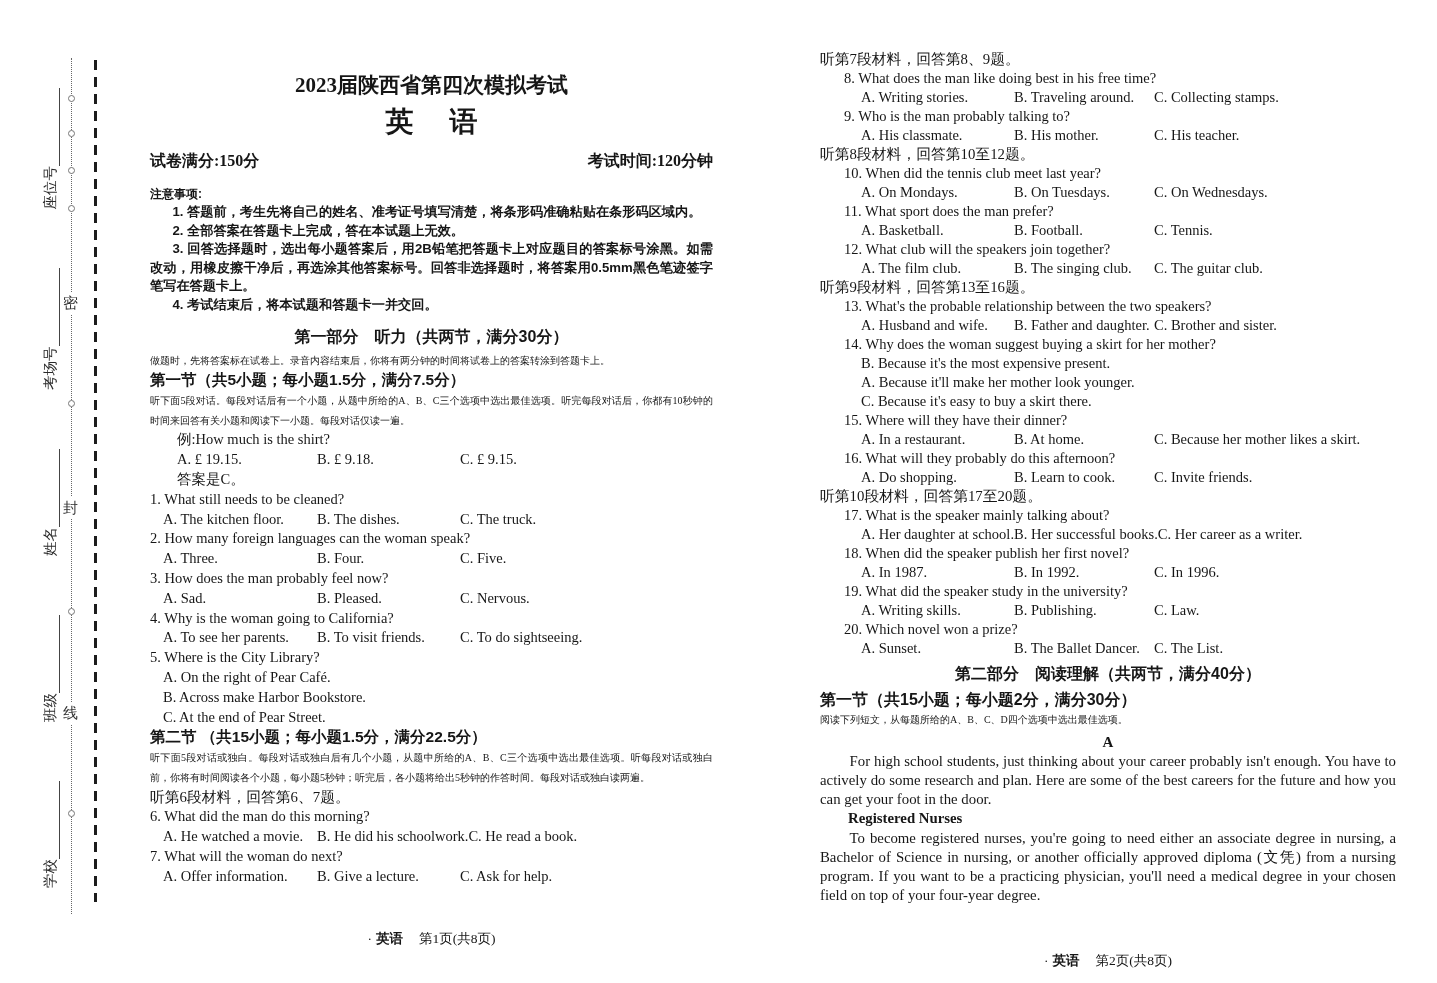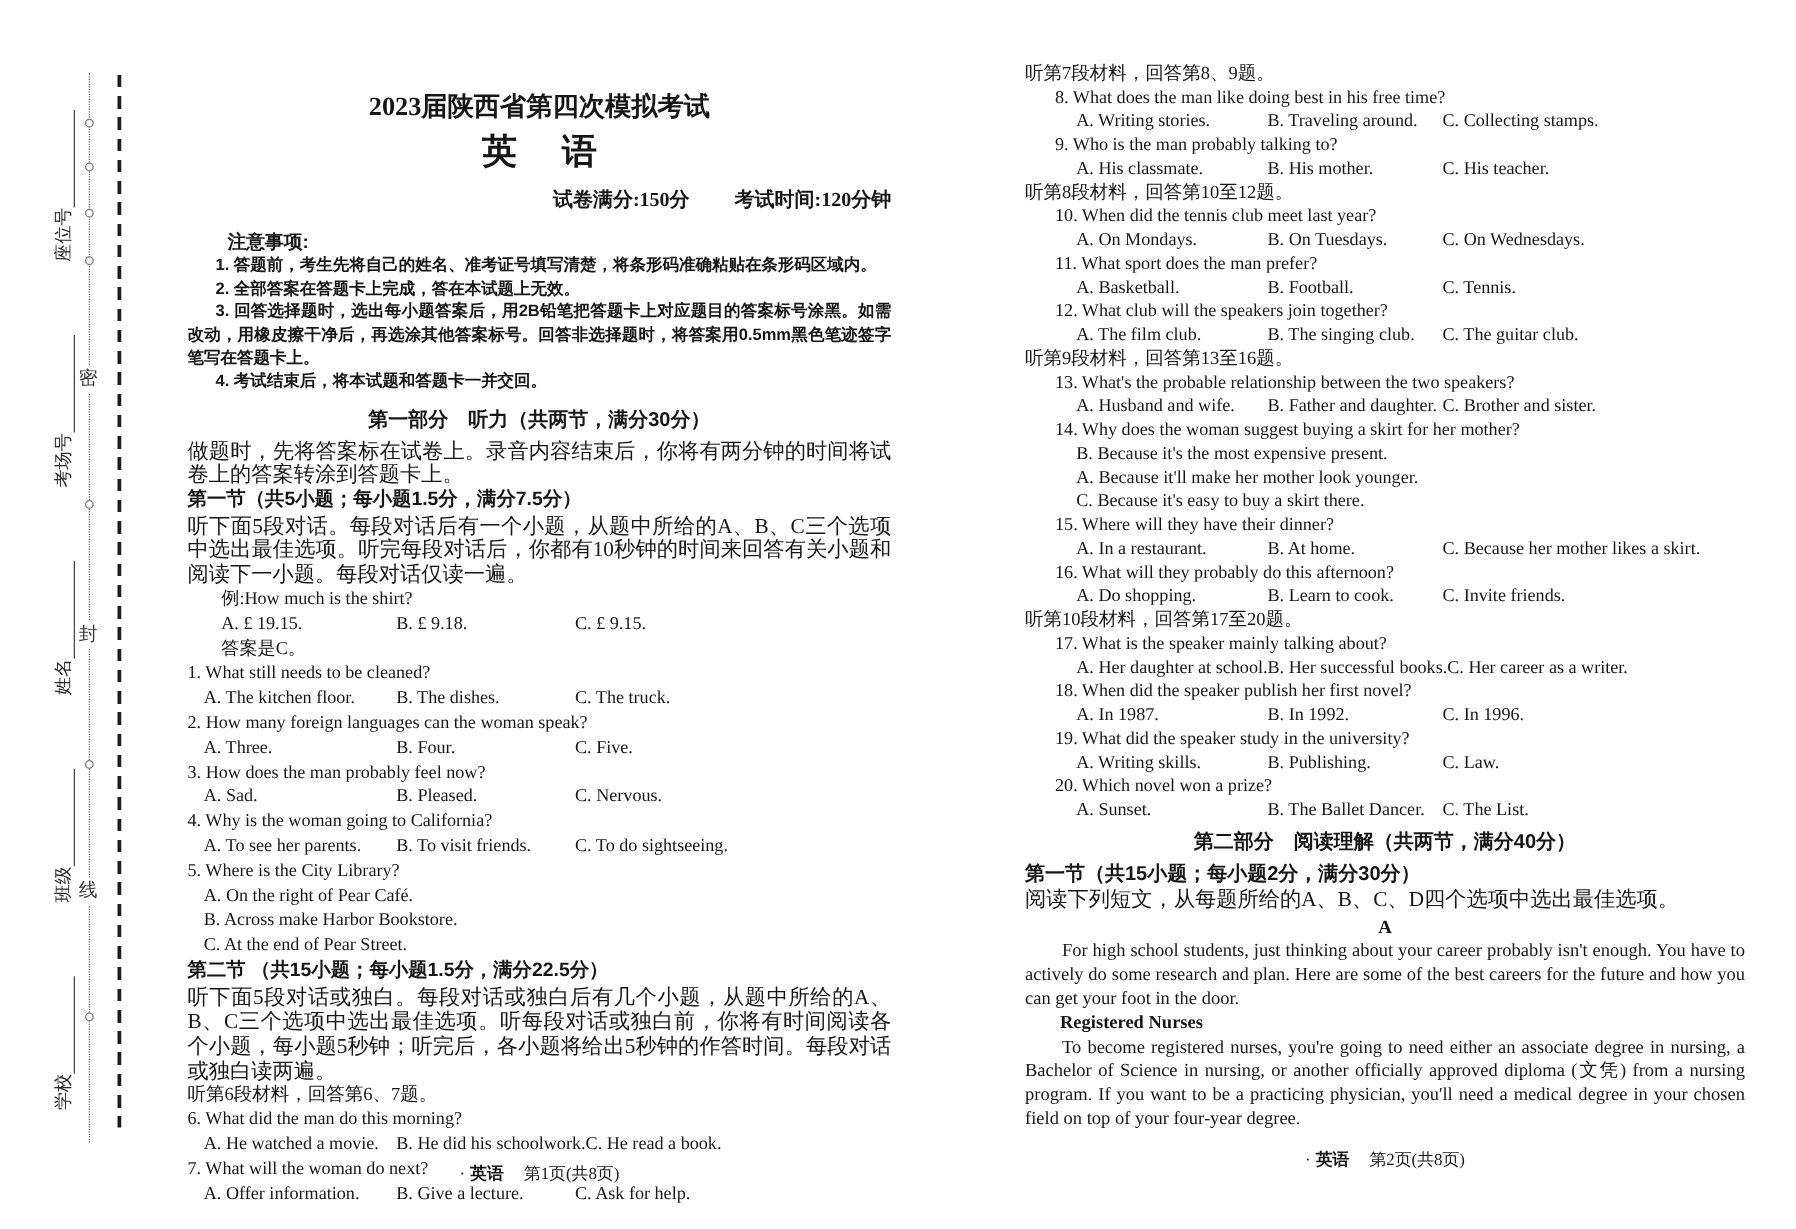--- a/index.html
+++ b/index.html
@@ -41,29 +41,29 @@
   .page{ position:absolute; }
   .p1{ left:150px; top:58px; width:563px; }
   .p2{ left:820px; top:34px; width:576px; }
 
   .hsans{ font-family:"Liberation Sans","DejaVu Sans",sans-serif; font-weight:700; }
 
   
   .title{ margin-top:14px; text-align:center; font-size:21px; line-height:26px; font-weight:700; }
   .subject{ margin-top:6px; text-align:center; font-size:28px; line-height:36px; font-weight:700; }
   .subject .gap{ display:inline-block; width:36px; }
-  .meta{ margin-top:10px; display:flex; justify-content:flex-end; gap:36px;
+  .meta{ margin-top:10px; display:flex; justify-content:space-between; gap:36px;
          font-size:16px; line-height:21px; font-weight:700; }
 
-  .notice-h{ margin-top:14px; font-size:15px; line-height:18px;margin-left:32px; }
+  .notice-h{ margin-top:14px; font-size:12px; line-height:18px; }
   .notice{ font-size:13.2px; line-height:18.6px; text-align:justify; text-indent:1.7em;
            font-family:"Liberation Sans","DejaVu Sans",sans-serif; font-weight:600; }
 
   .h-center{ margin-top:11px; margin-bottom:3px; text-align:center; font-size:16px; line-height:22px; }
-  .para{ font-size:17px; line-height:19.8px; text-align:justify; }
+  .para{ font-size:10px; line-height:19.8px; text-align:justify; }
   .h-left{ font-size:15.5px; line-height:20.5px; }
 
   .exline{ font-size:14.5px; line-height:19.8px; padding-left:27px; }
   .exopts{ display:flex; font-size:14.5px; line-height:19.8px; padding-left:27px; }
   .exo1{ min-width:140px; white-space:nowrap; }
   .exo2{ min-width:143px; white-space:nowrap; }
 
   .qline{ font-size:14.5px; line-height:19.8px; }
   .qopts{ display:flex; font-size:14.5px; line-height:19.8px; padding-left:13px; }
   .qopts span{ white-space:nowrap; }
@@ -83,21 +83,21 @@
 
   .part2-h{ margin-top:5px; margin-bottom:4px; }
   .sec1r-h{ font-size:16px; line-height:21px; margin-top:3px; }
   .pass-label{ margin-top:2px; text-align:center; font-weight:700; font-size:15px; line-height:20px; }
   .pass{ font-size:14.8px; line-height:19.2px; text-align:justify; text-indent:2em; }
   .pass-sub{ font-size:14.8px; line-height:19.2px; font-weight:700; padding-left:28px; }
 
   
   .footer{ position:absolute; text-align:center; font-size:13.5px; line-height:18px; }
   .f1{ left:150px; top:930px; width:563px; }
-  .f2{ left:820px; top:919px; width:576px; }
+  .f2{ left:820px; top:952px; width:576px; }
   .f-bullet{ margin-right:4px; }
   .f-subject{ font-family:"Liberation Sans","DejaVu Sans",sans-serif; font-weight:700; margin-right:16px; }
 </style>
 </head>
 <body>
 
 <div class="seal-labels">
   <span class="seal-group">
     <span>学校</span>
       <span class="seal-blank"></span>

